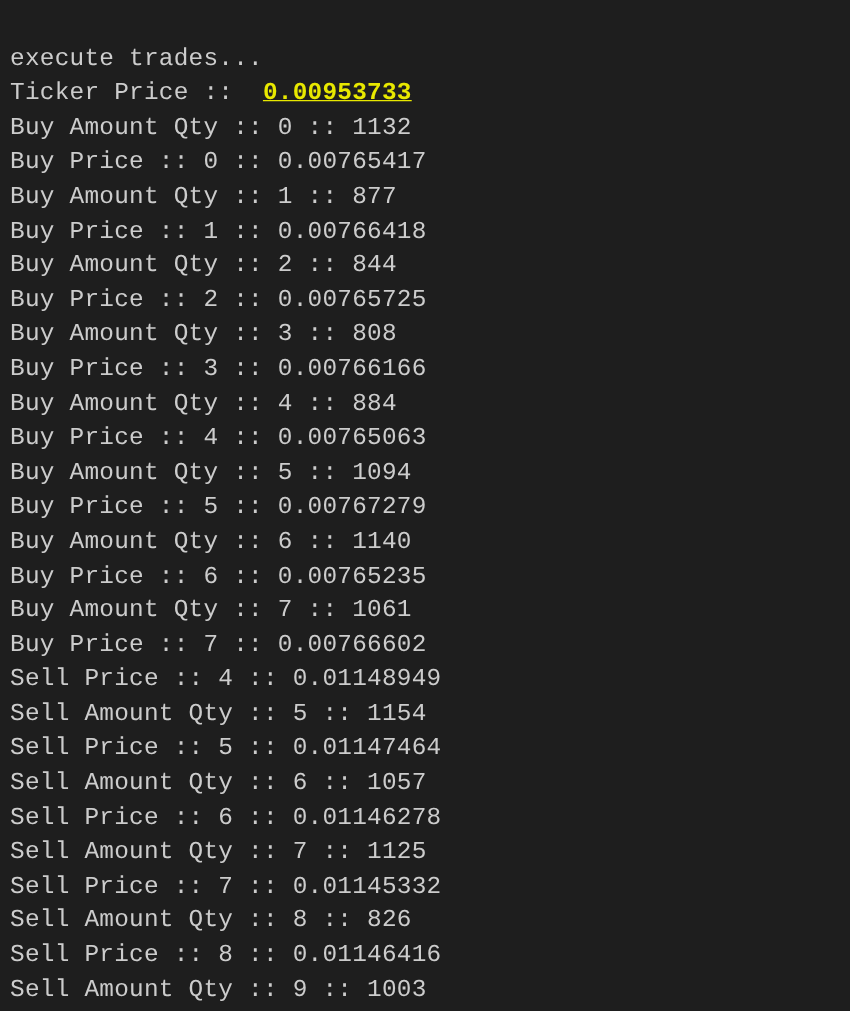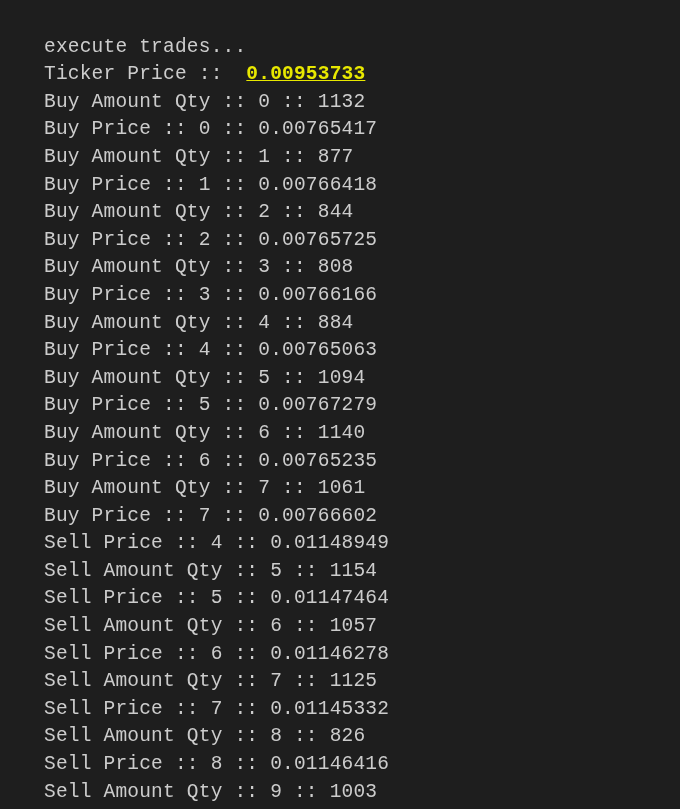--- a/index.html
+++ b/index.html
@@ -14,20 +14,20 @@
       font-family: Consolas, "Courier New", monospace;
       font-size: 19.5px;
       line-height: 27.6px;
       color: #cccccc;
       padding: 6px 8px;
       white-space: pre;
       letter-spacing: 0.2px;
     }
     .ticker-label { color: #cccccc; }
     .ticker-value { color: #e8e800; font-weight: bold; text-decoration: underline; }
-    .line { display: block; margin-left: 36px; }
+    .line { display: block; }
   </style>
 </head>
 <body>
 
 <div class="terminal">
 <span class="line">execute trades...</span><span class="line"><span class="ticker-label">Ticker Price ::  </span><span class="ticker-value">0.00953733</span></span><span class="line">Buy Amount Qty :: 0 :: 1132</span><span class="line">Buy Price :: 0 :: 0.00765417</span><span class="line">Buy Amount Qty :: 1 :: 877</span><span class="line">Buy Price :: 1 :: 0.00766418</span><span class="line">Buy Amount Qty :: 2 :: 844</span><span class="line">Buy Price :: 2 :: 0.00765725</span><span class="line">Buy Amount Qty :: 3 :: 808</span><span class="line">Buy Price :: 3 :: 0.00766166</span><span class="line">Buy Amount Qty :: 4 :: 884</span><span class="line">Buy Price :: 4 :: 0.00765063</span><span class="line">Buy Amount Qty :: 5 :: 1094</span><span class="line">Buy Price :: 5 :: 0.00767279</span><span class="line">Buy Amount Qty :: 6 :: 1140</span><span class="line">Buy Price :: 6 :: 0.00765235</span><span class="line">Buy Amount Qty :: 7 :: 1061</span><span class="line">Buy Price :: 7 :: 0.00766602</span><span class="line">Sell Price :: 4 :: 0.01148949</span><span class="line">Sell Amount Qty :: 5 :: 1154</span><span class="line">Sell Price :: 5 :: 0.01147464</span><span class="line">Sell Amount Qty :: 6 :: 1057</span><span class="line">Sell Price :: 6 :: 0.01146278</span><span class="line">Sell Amount Qty :: 7 :: 1125</span><span class="line">Sell Price :: 7 :: 0.01145332</span><span class="line">Sell Amount Qty :: 8 :: 826</span><span class="line">Sell Price :: 8 :: 0.01146416</span><span class="line">Sell Amount Qty :: 9 :: 1003</span><span class="line">Sell Price :: 9 :: 0.01147950</span>
 </div>
 
 </body></html>

